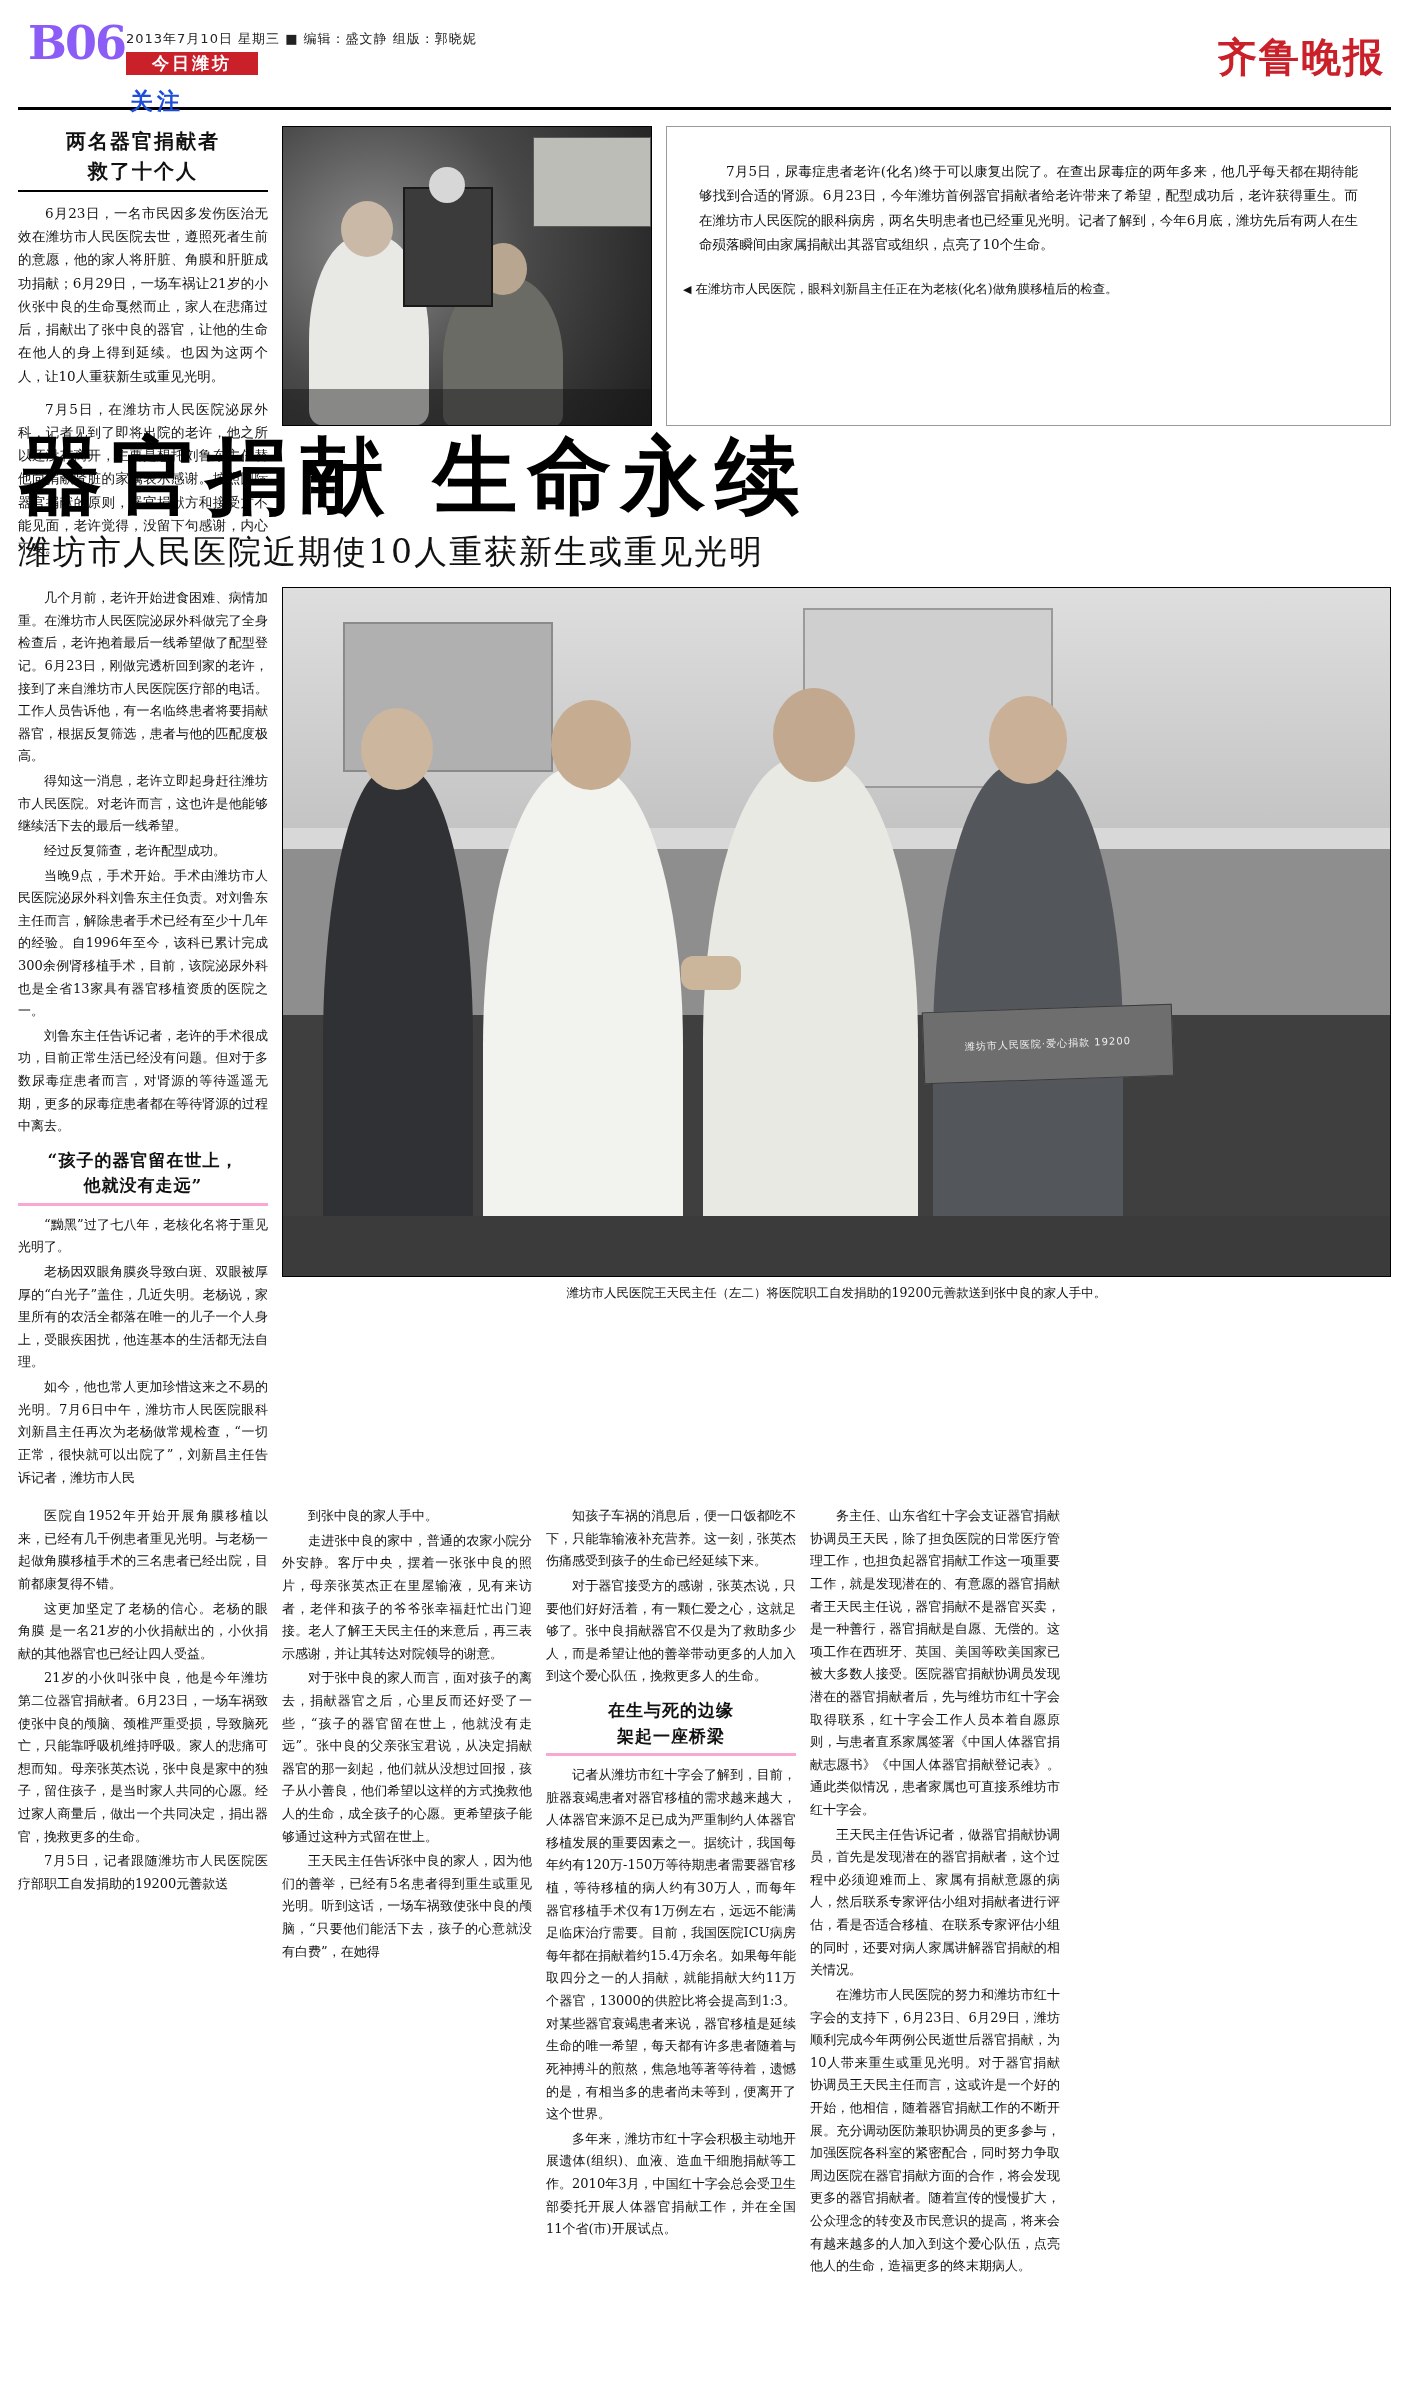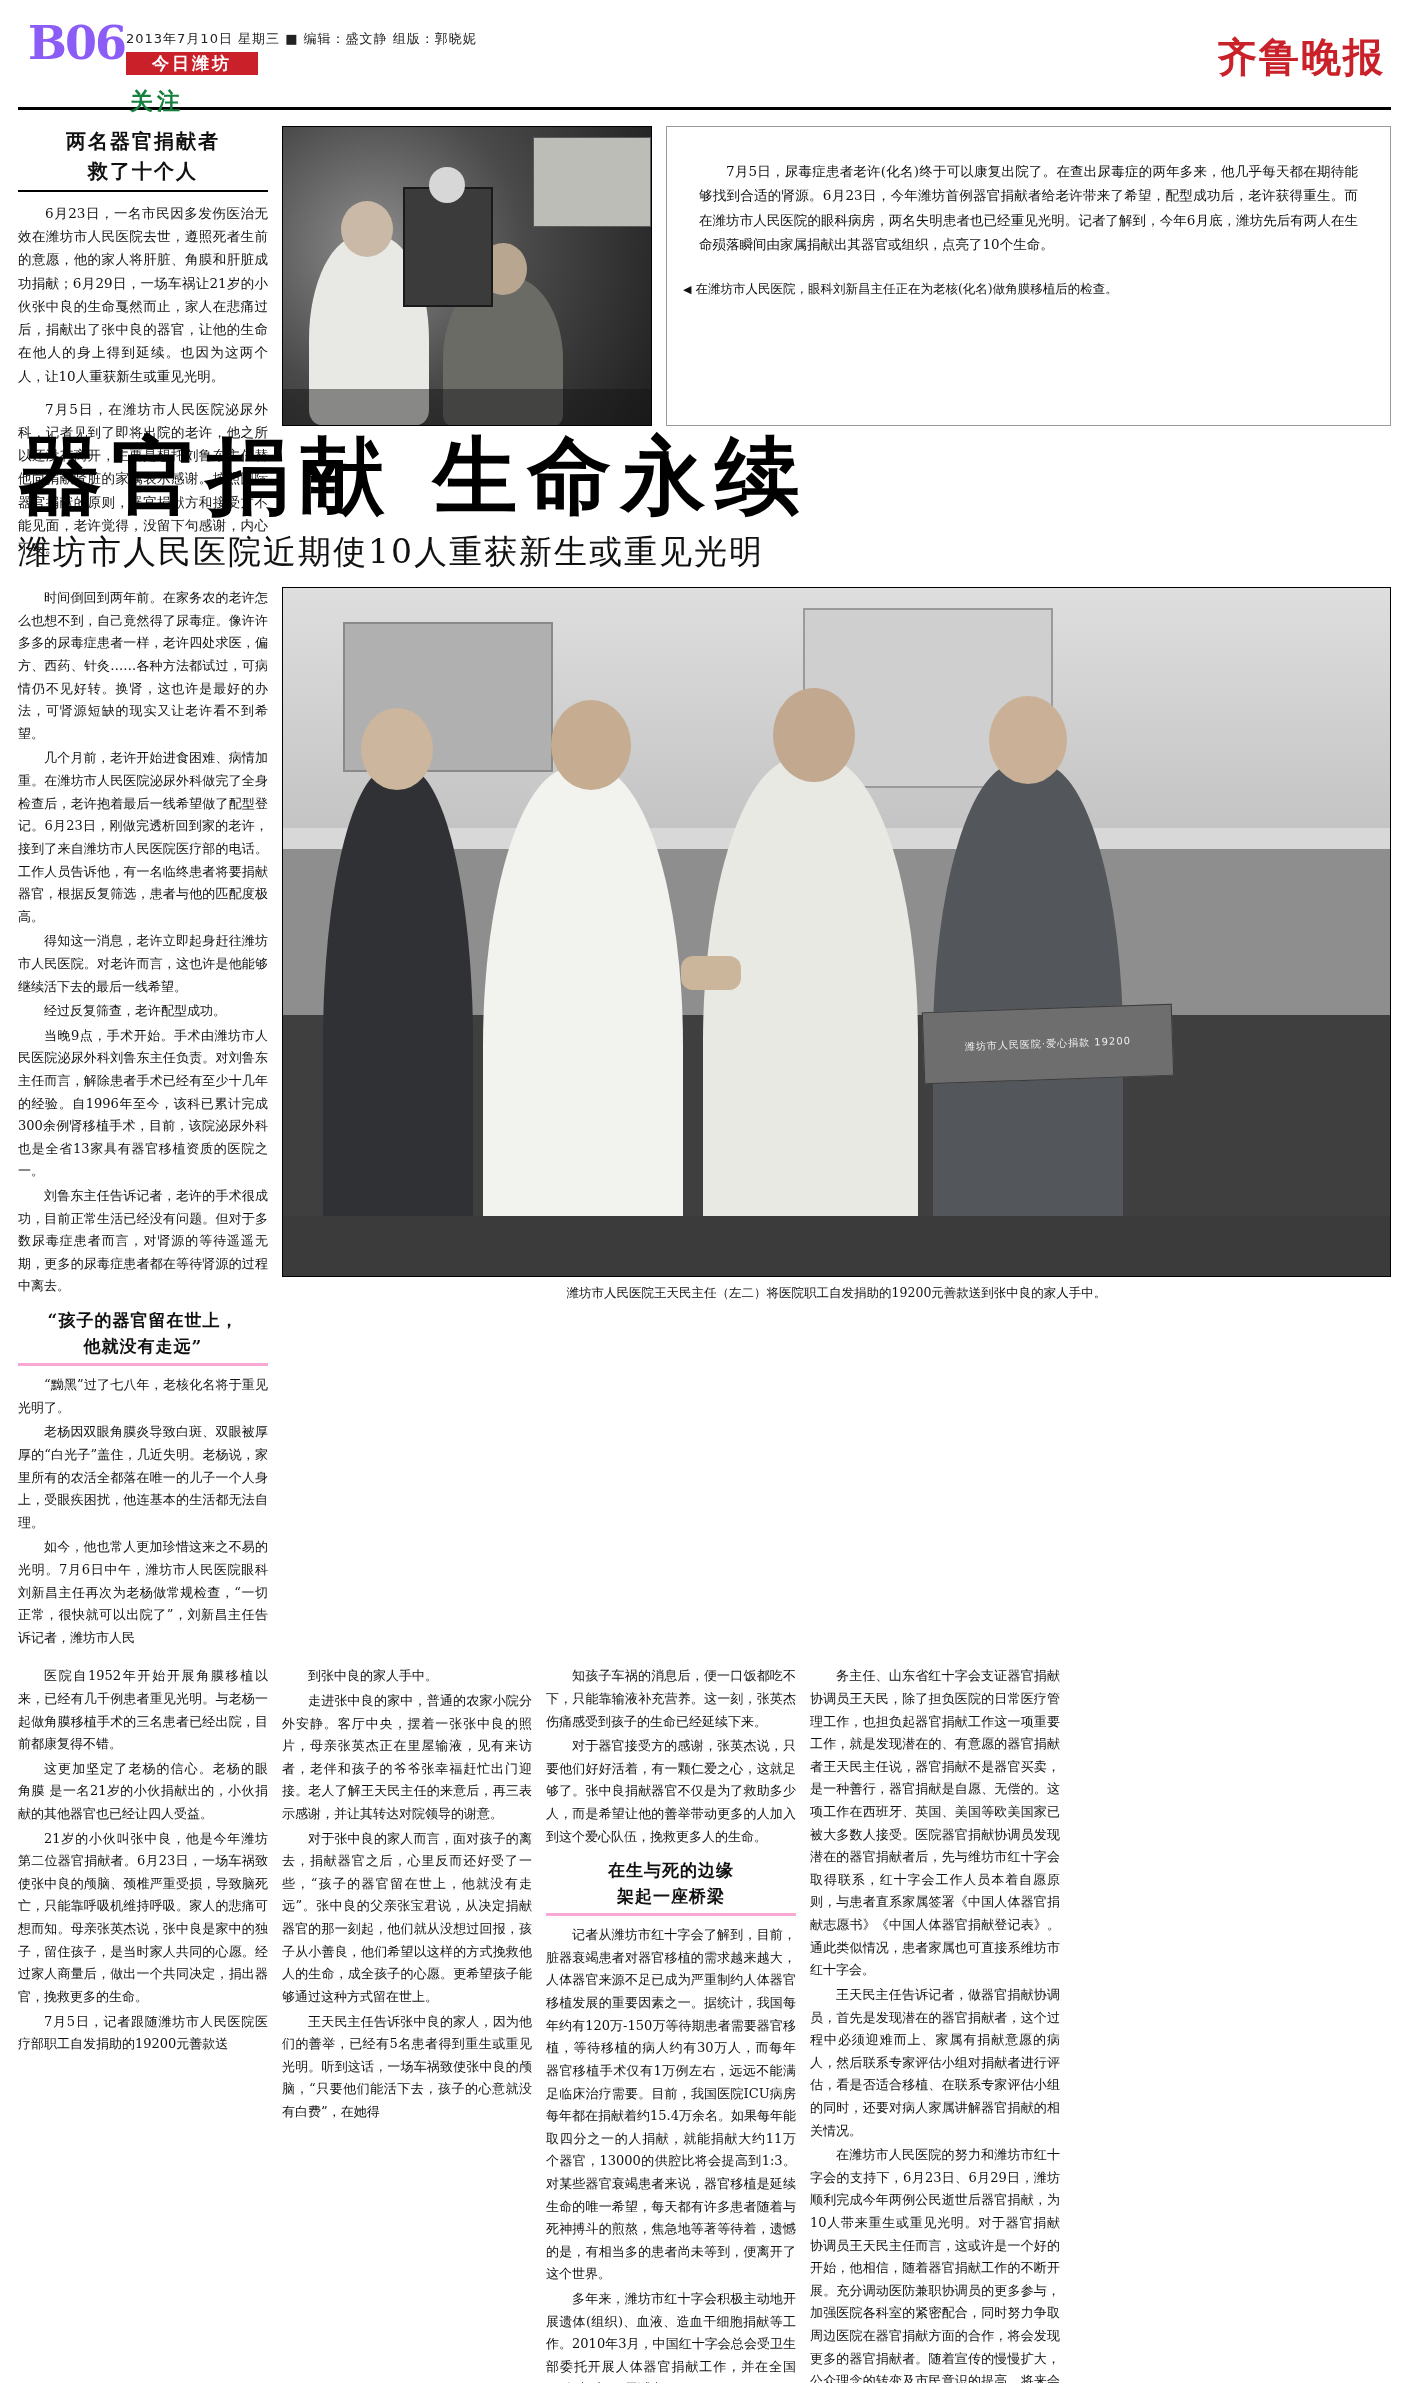--- a/index.html
+++ b/index.html
@@ -23,21 +23,21 @@
     position:absolute; left:108px; top:16px;
     font-size:13px; color:#222; letter-spacing:1px; white-space:nowrap;
   }
   .section-tag {
     position:absolute; left:108px; top:38px;
     background:#c9202a; color:#fff; font-size:17px; font-weight:bold;
     padding:0 26px; letter-spacing:3px;
   }
   .section-name {
     position:absolute; left:112px; top:72px;
-    color:#15803d; font-size:23px; font-weight:bold; letter-spacing:4px;
+    color:#1d4ed8; font-size:23px; font-weight:bold; letter-spacing:4px;
   }
   .brand {
     position:absolute; right:6px; top:16px;
     font-family:"DejaVu Serif","Liberation Serif",serif;
     font-size:40px; font-weight:bold; color:#c9202a; letter-spacing:2px;
   }
 
   
   .topband { display:flex; gap:14px; margin-top:16px; height:300px; }
   .col-left-head { width:250px; }
@@ -168,21 +168,20 @@
     </div>
   </div>
 
   <div class="bigtitle-wrap">
     <div class="bigtitle">器官捐献  生命永续</div>
     <div class="subtitle">潍坊市人民医院近期使10人重获新生或重见光明</div>
   </div>
 
   <div class="mid-area">
     <div class="mid-left bcol">
-      <p>时间倒回到两年前。在家务农的老许怎么也想不到，自己竟然得了尿毒症。像许许多多的尿毒症患者一样，老许四处求医，偏方、西药、针灸……各种方法都试过，可病情仍不见好转。换肾，这也许是最好的办法，可肾源短缺的现实又让老许看不到希望。</p>
       <p>几个月前，老许开始进食困难、病情加重。在潍坊市人民医院泌尿外科做完了全身检查后，老许抱着最后一线希望做了配型登记。6月23日，刚做完透析回到家的老许，接到了来自潍坊市人民医院医疗部的电话。工作人员告诉他，有一名临终患者将要捐献器官，根据反复筛选，患者与他的匹配度极高。</p>
       <p>得知这一消息，老许立即起身赶往潍坊市人民医院。对老许而言，这也许是他能够继续活下去的最后一线希望。</p>
       <p>经过反复筛查，老许配型成功。</p>
       <p>当晚9点，手术开始。手术由潍坊市人民医院泌尿外科刘鲁东主任负责。对刘鲁东主任而言，解除患者手术已经有至少十几年的经验。自1996年至今，该科已累计完成300余例肾移植手术，目前，该院泌尿外科也是全省13家具有器官移植资质的医院之一。</p>
       <p>刘鲁东主任告诉记者，老许的手术很成功，目前正常生活已经没有问题。但对于多数尿毒症患者而言，对肾源的等待遥遥无期，更多的尿毒症患者都在等待肾源的过程中离去。</p>
       <div class="subhead two-line">
         <div>“孩子的器官留在世上，</div>
         <div>他就没有走远”</div>
       </div>
       <p>“黝黑”过了七八年，老核化名将于重见光明了。</p>

